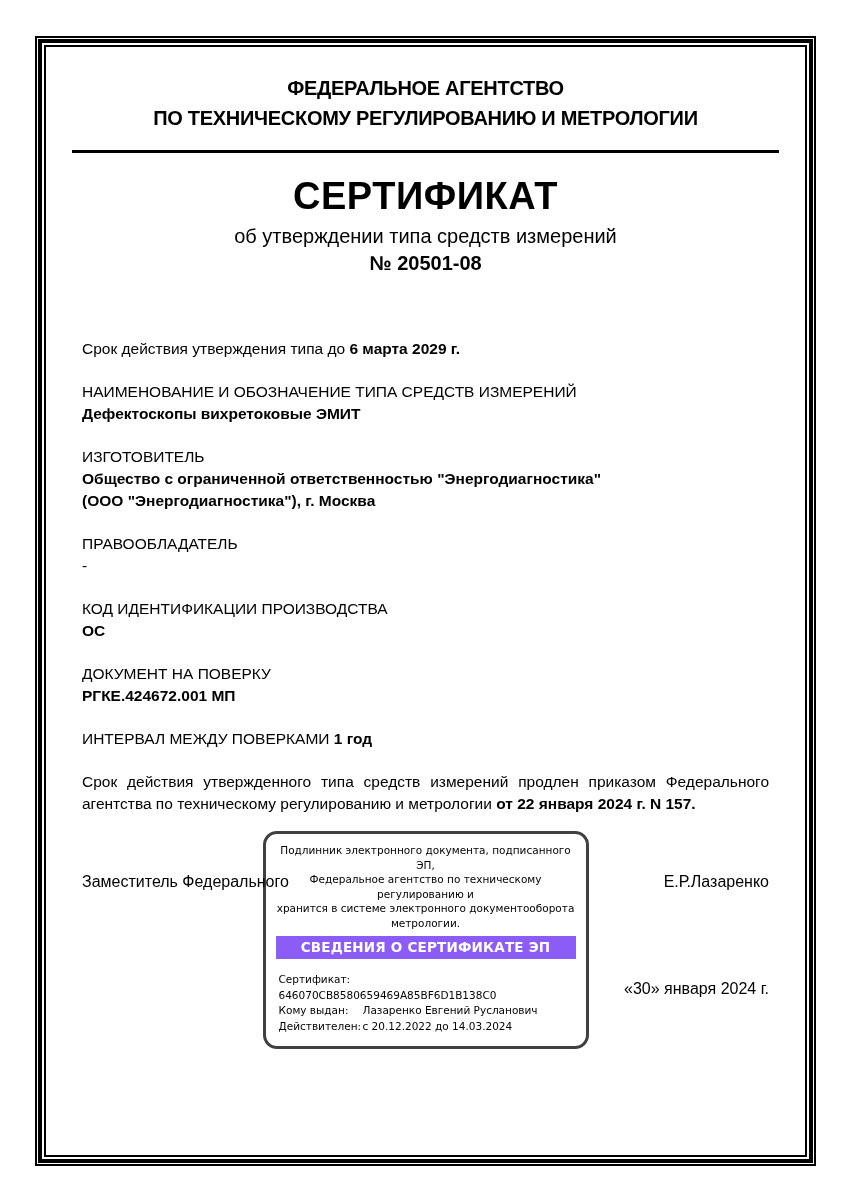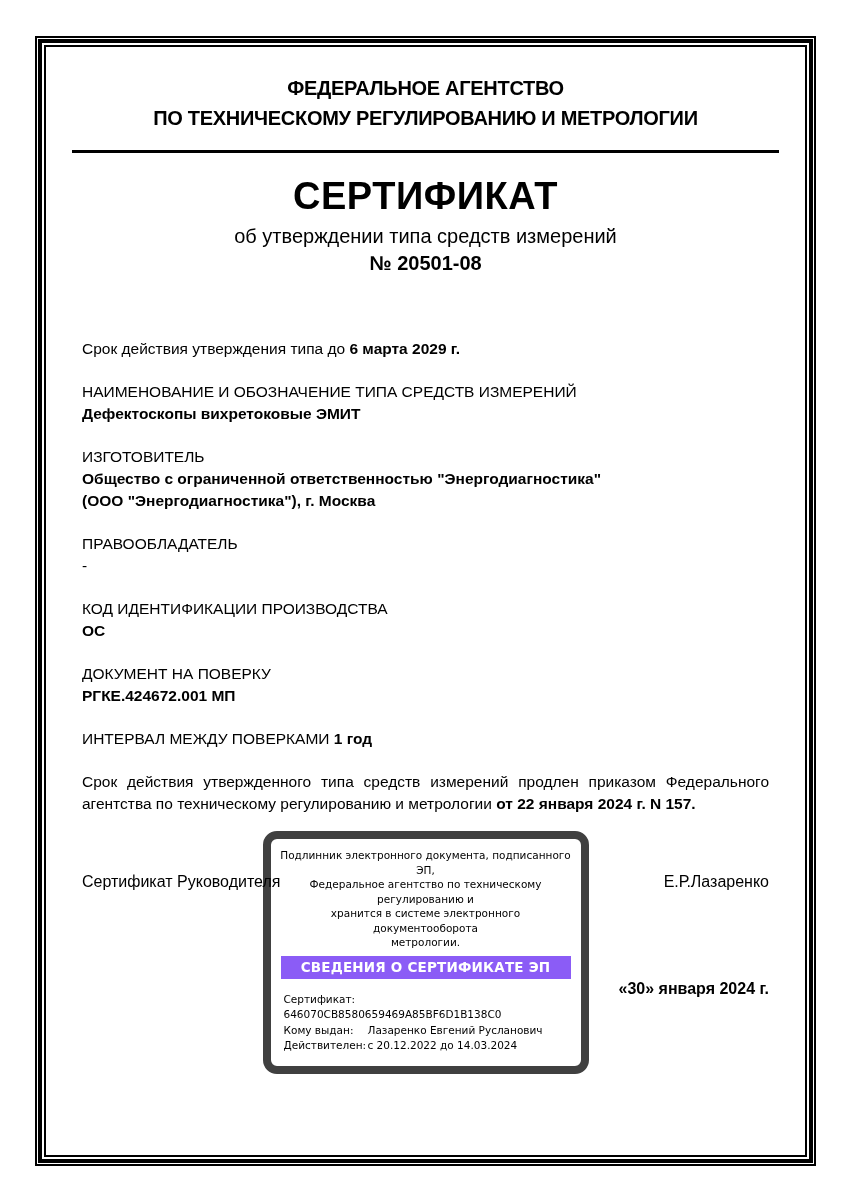--- a/index.html
+++ b/index.html
@@ -58,39 +58,39 @@
     margin-bottom: 0;
   }
 
   .signature-section { position: relative; margin-top: 16px; height: 142px; }
   .sign-position { position: absolute; left: 0;  top: 42px; font-size: 16px; }
   .sign-name     { position: absolute; right: 0; top: 42px; font-size: 16px; }
 
   .stamp {
     margin: 0 auto;
     width: 326px;
-    border: 8px solid #404040;
+    border: 3px solid #404040;
     border-radius: 14px;
     padding: 9px 8px 12px;
     background: #fff;
     font-family: "DejaVu Sans", sans-serif;
     font-size: 10.5px;
   }
   .stamp-intro { text-align: center; line-height: 14.5px; }
   .stamp-banner {
     background: #8b5cf6; color: #fff;
     font-weight: bold; text-align: center;
     font-size: 13.5px; line-height: 17px;
     padding: 3px 0; margin: 6px 2px 0;
     letter-spacing: 0.2px;
   }
   .stamp-rows { margin-top: 13px; padding-left: 5px; line-height: 15.5px; }
   .stamp-row-label { display: inline-block; min-width: 84px; }
 
-  .date-line { text-align: right; margin-top: 7px; font-size: 16px; font-weight: bold; }
+  .date-line { text-align: right; margin-top: 7px; font-size: 16px; }
 </style>
 </head>
 <body>
 
 <div class="frame-outer">
  <div class="frame-mid">
   <div class="frame-inner">
    <div class="content">
 
     <div class="agency-header">
@@ -140,21 +140,21 @@
 
       <div class="group">
         <div><span>ИНТЕРВАЛ МЕЖДУ ПОВЕРКАМИ </span><span class="bold">1 год</span></div>
       </div>
 
       <div class="group prolongation"><span>Срок действия утвержденного типа средств измерений продлен приказом Федерального агентства по техническому регулированию и метрологии </span><span class="bold">от 22 января 2024 г. N 157.</span></div>
 
     </div>
 
     <div class="signature-section">
-      <div class="sign-position">Сертификат Руководителя</div>
+      <div class="sign-position">Заместитель Федерального</div>
 
       <div class="stamp">
         <div class="stamp-intro">
           <div>Подлинник электронного документа, подписанного ЭП,</div>
           <div>Федеральное агентство по техническому регулированию и</div>
           <div>хранится в системе электронного документооборота</div>
           <div>метрологии.</div>
         </div>
         <div class="stamp-banner">СВЕДЕНИЯ О СЕРТИФИКАТЕ ЭП</div>
         <div class="stamp-rows">

